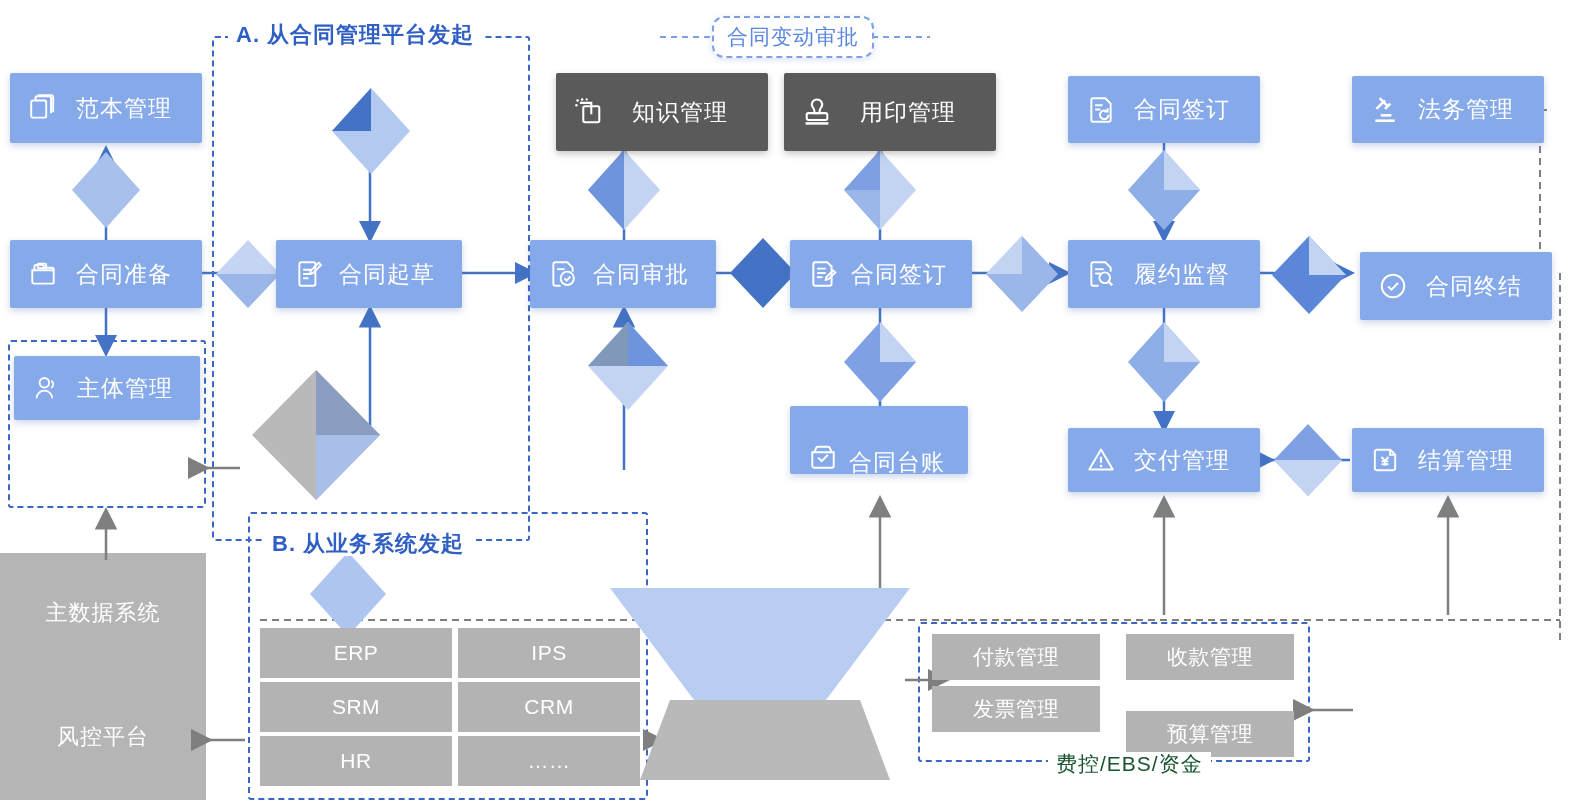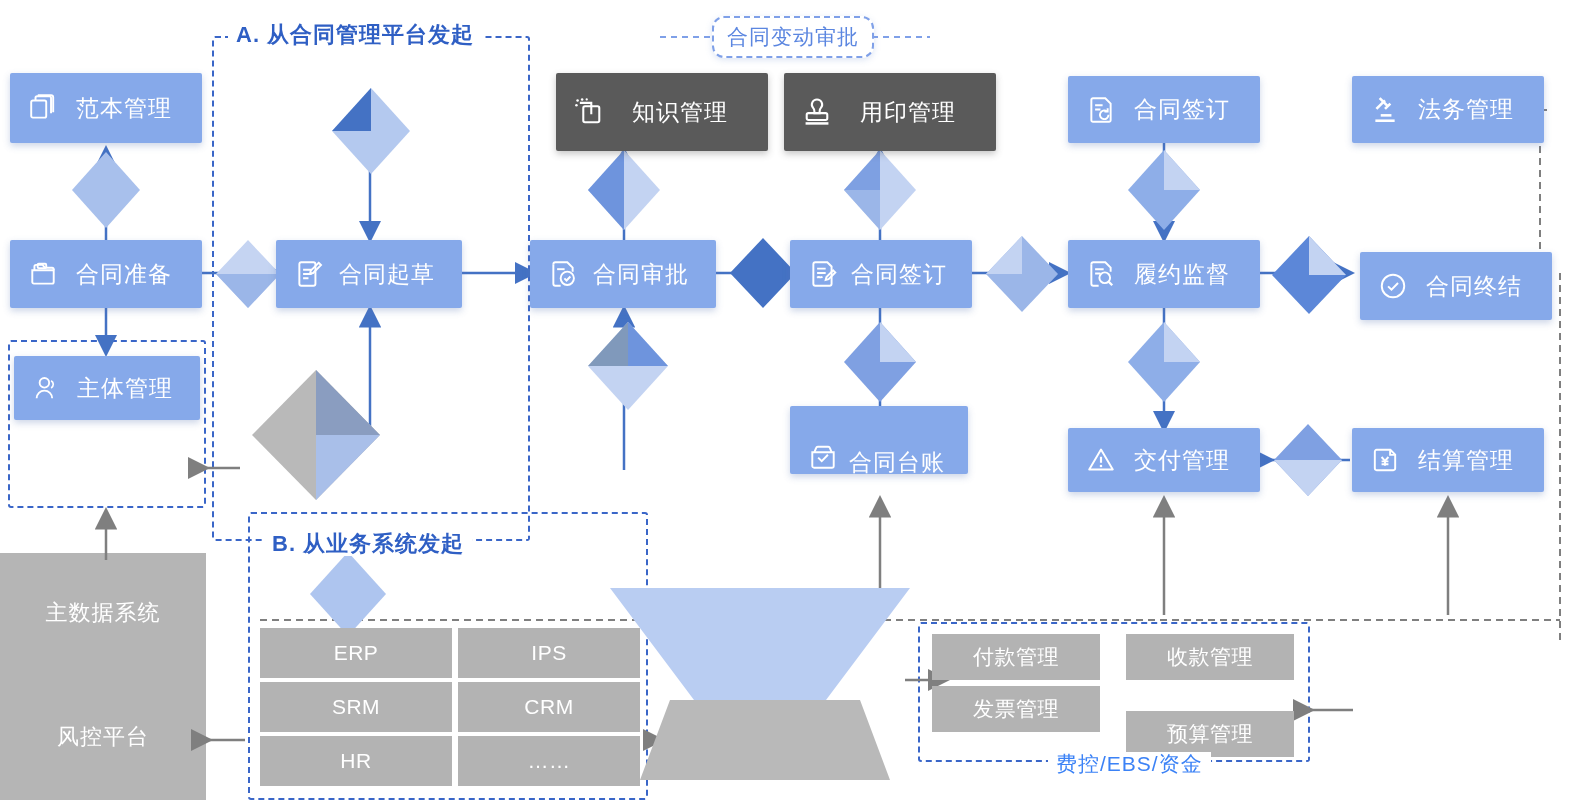--- a/index.html
+++ b/index.html
@@ -214,21 +214,21 @@
 
   <div class="dashgroup" style="left:212px;top:36px;width:318px;height:505px;"></div>
   <div class="grouptitle" style="left:228px;top:36px;transform:translateY(-55%);">A. 从合同管理平台发起</div>
 
   <div class="dashgroup" style="left:248px;top:512px;width:400px;height:288px;"></div>
   <div class="grouptitle" style="left:264px;top:532px;">B. 从业务系统发起</div>
 
   <div class="dashgroup" style="left:8px;top:340px;width:198px;height:168px;"></div>
 
   <div class="dashgroup" style="left:918px;top:622px;width:392px;height:140px;"></div>
-  <div class="grouptitle" style="left:1048px;top:752px;color:#3b82f6;font-weight:normal;font-size:21px;">费控/EBS/资金</div>
+  <div class="grouptitle" style="left:1048px;top:752px;color:#14532d;font-weight:normal;font-size:21px;">费控/EBS/资金</div>
 
   <div class="pill" style="left:712px;top:16px;width:162px;height:42px;">
     <span>合同变动审批</span>
   </div>
 
   <div class="node" style="left:10px;top:73px;width:192px;height:70px;">
     <span class="ico">
       <svg width="30" height="30" viewBox="0 0 28 28" fill="none" stroke="#fff" stroke-width="1.8">
         <rect x="3" y="7" width="14" height="16" rx="1.5"></rect>
         <path d="M7 7V4.5A1.5 1.5 0 0 1 8.5 3H20a1.5 1.5 0 0 1 1.5 1.5V19"></path>

